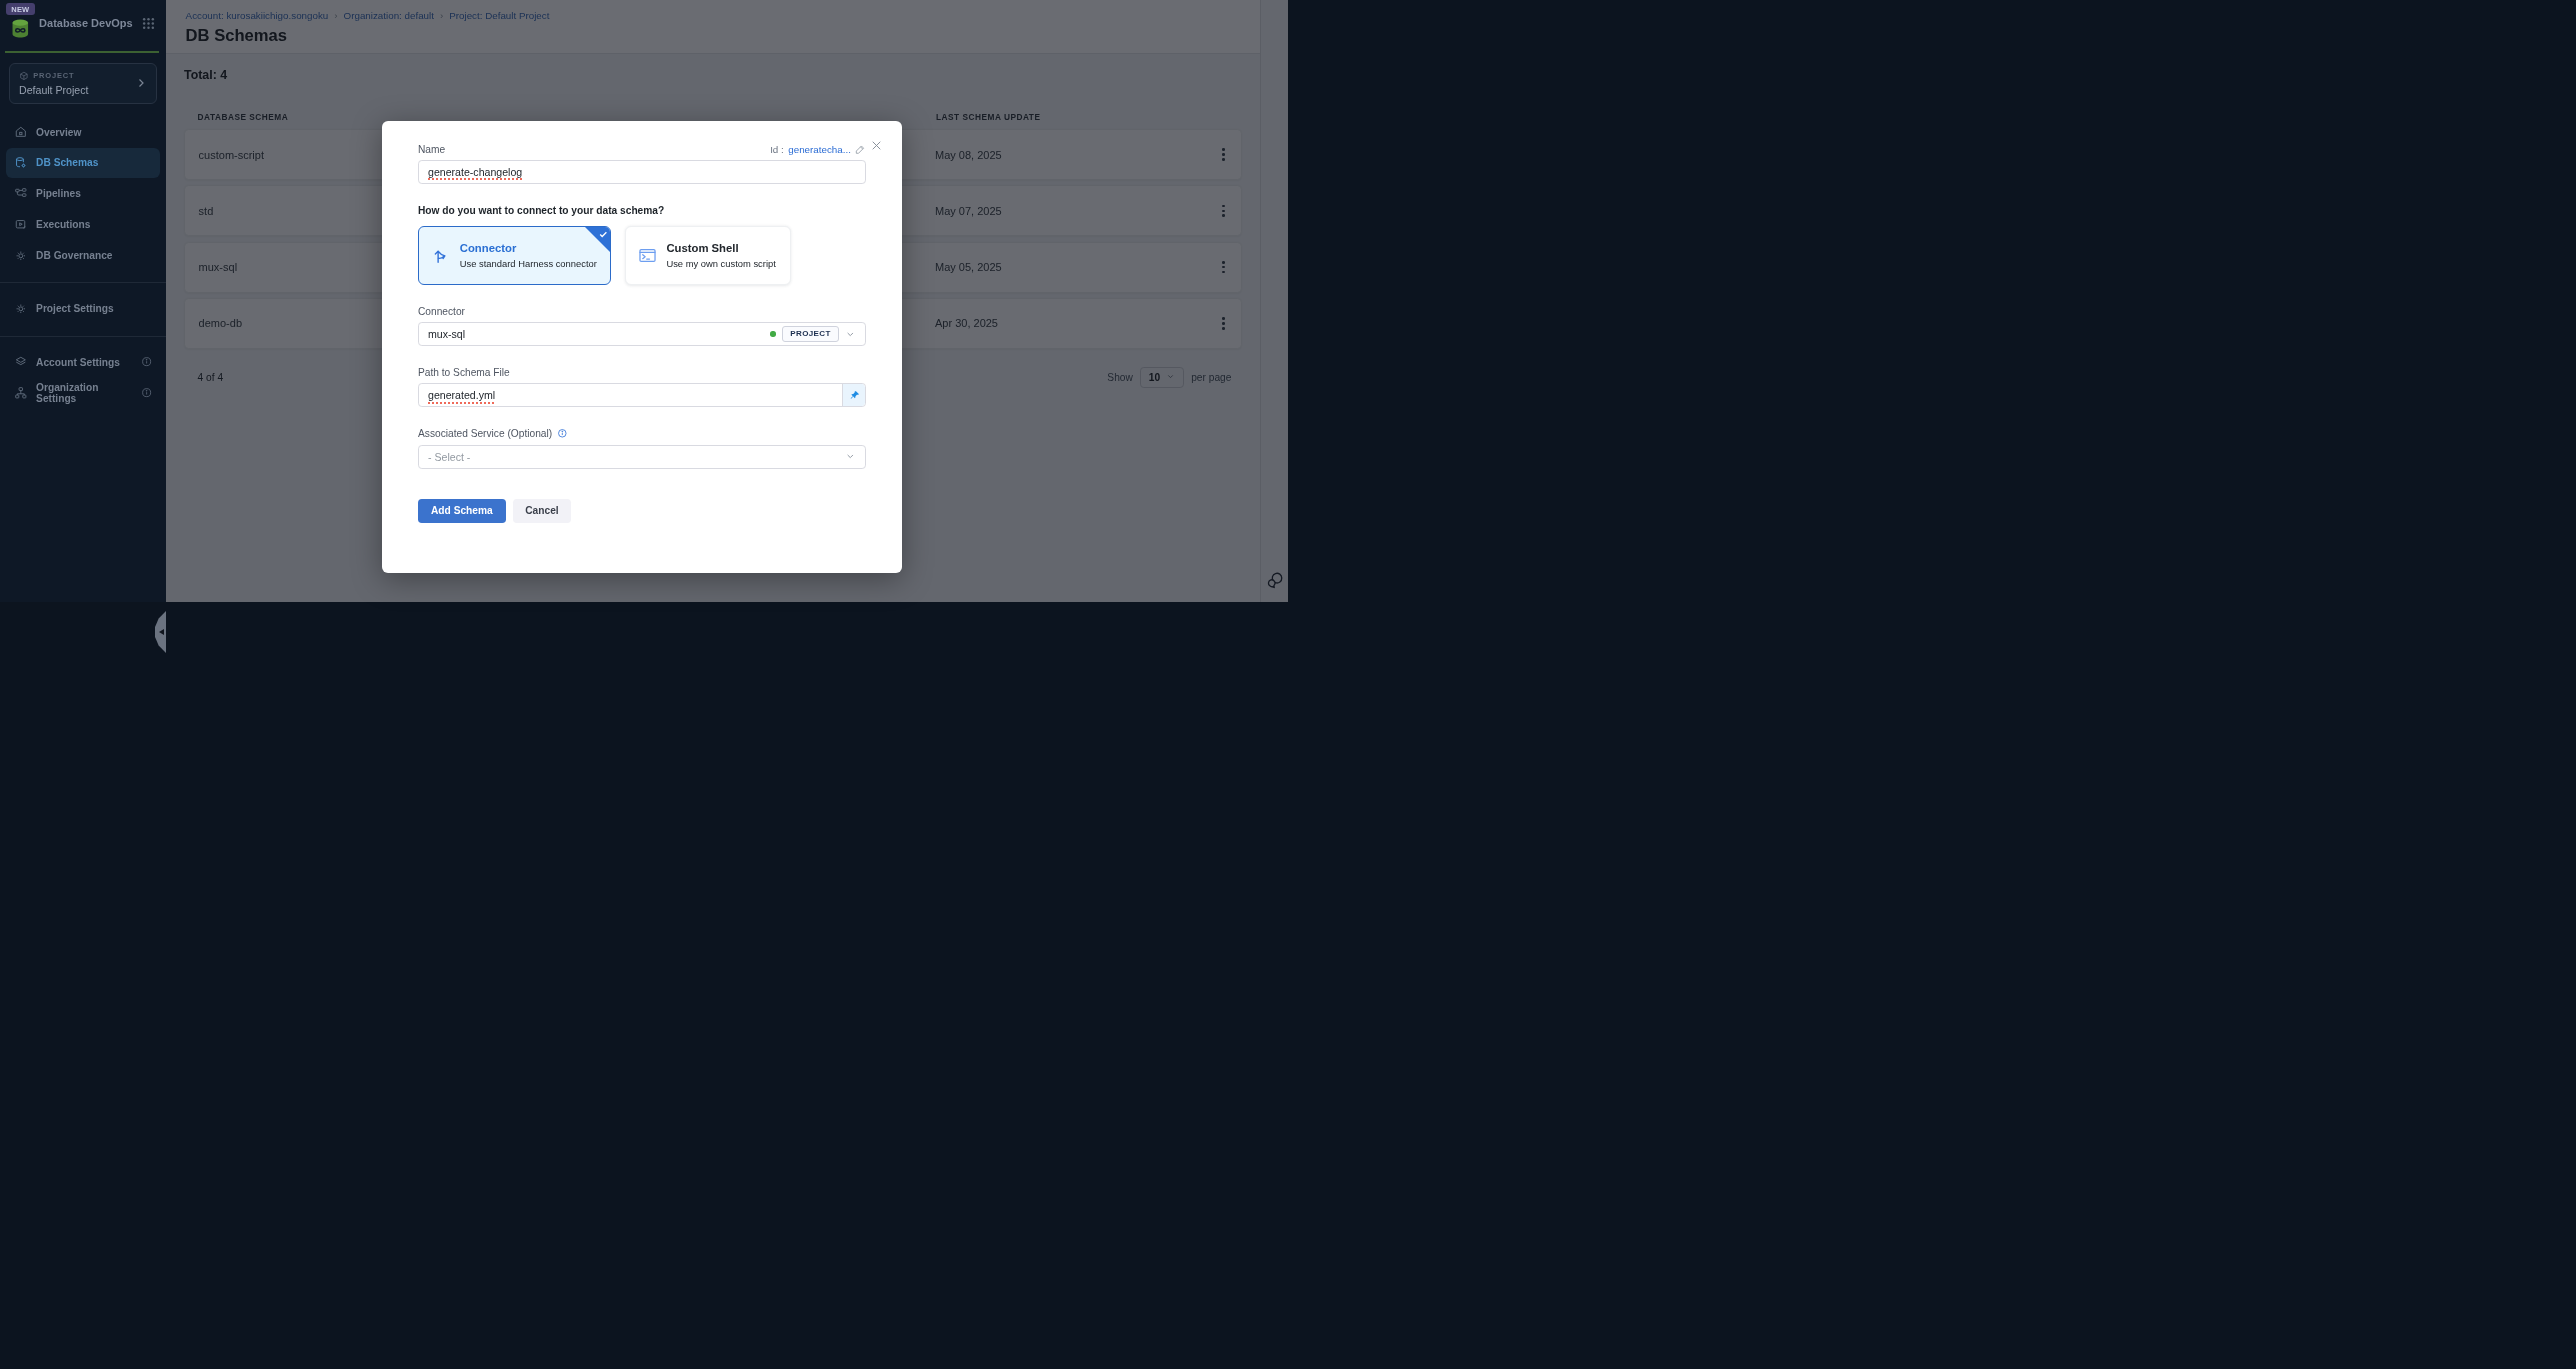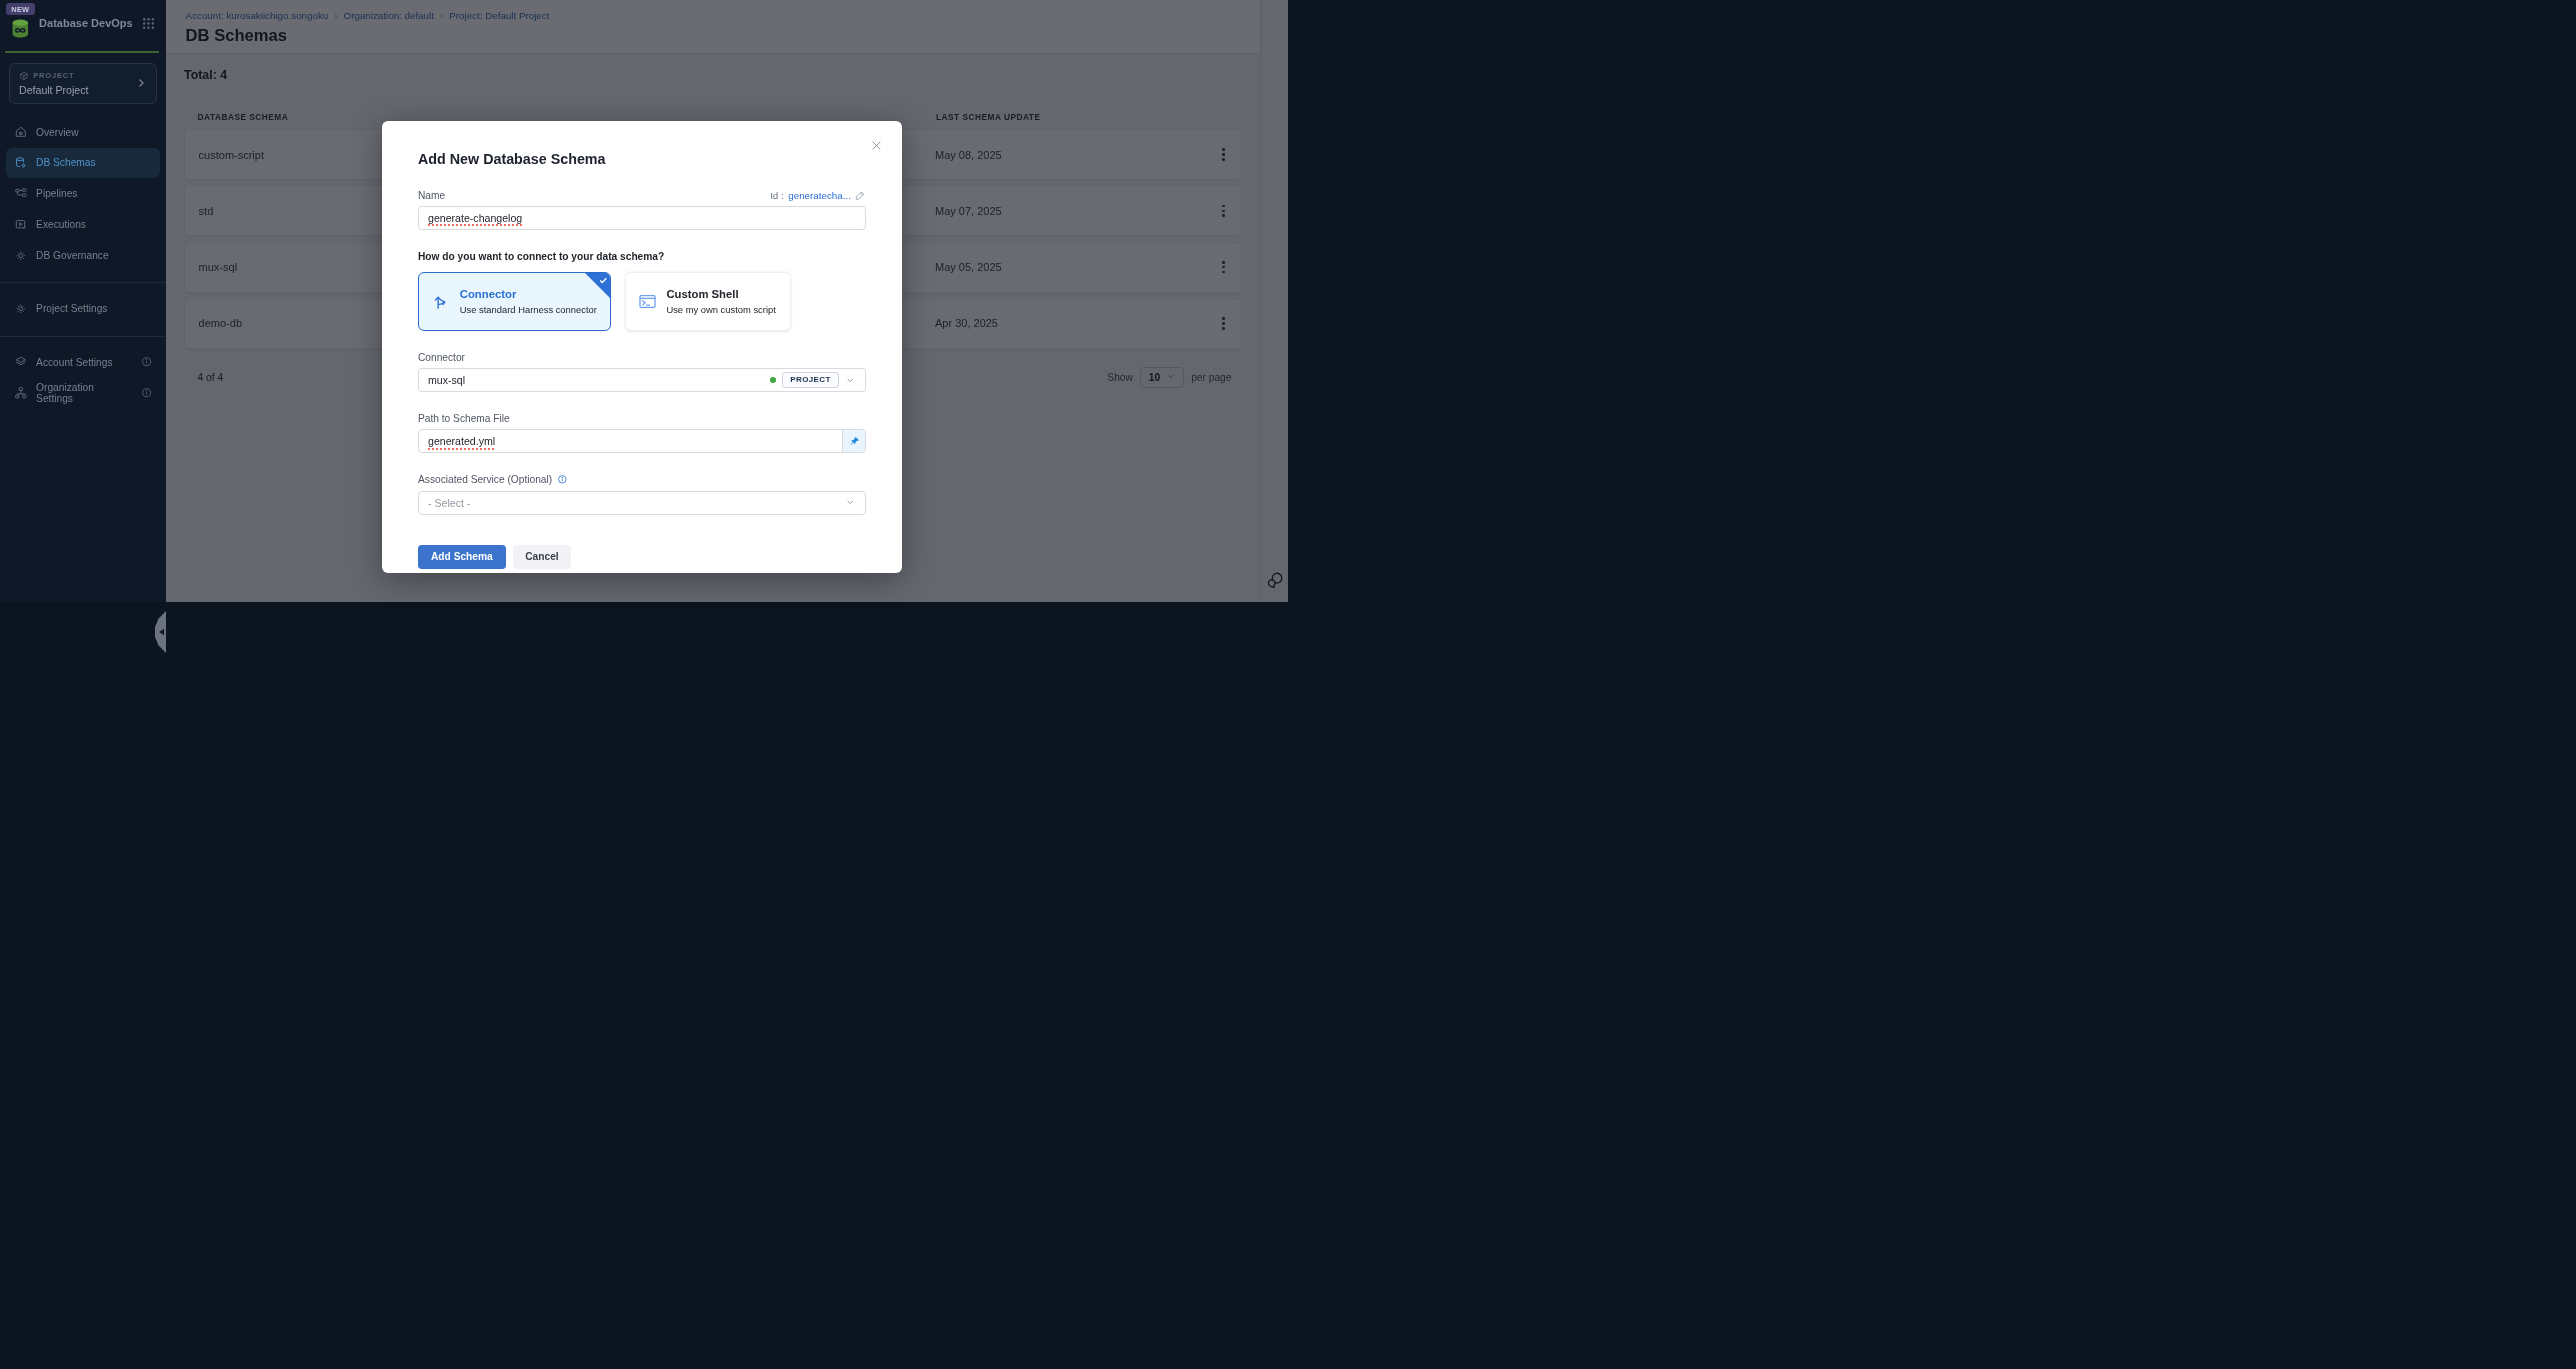--- a/index.html
+++ b/index.html
@@ -20,21 +20,21 @@
   .project-meta { flex:1; }
   .project-scope { display:flex; align-items:center; gap:4.5px; color:#5a6575; font-size:7.5px;
     font-weight:bold; letter-spacing:0.8px; }
   .project-name { color:#97a1b0; font-size:10.6px; margin-top:3px; }
   .nav { margin-top:12px; }
   .nav-item { display:flex; align-items:center; gap:9px; height:30px; margin:0.8px 6px;
     padding:0 7.5px; border-radius:6px; color:#76markdown8090; }
   .nav-item { color:#768090; font-size:10.2px; }
   .nav-item.active { background:#17293b; color:#4f93c8; }
   .nav-item.active .nv-label { color:#4f93c8; }
-  .nv-label { flex:1; }
+  .nv-label { flex:1;font-weight:bold; }
   .side-rule { height:0.8px; background:#1f2937; margin:12px 0 10.6px 0; }
   .bottom-group { margin-top:auto; }
   .avatar { width:18px; height:18px; border-radius:50%; border:1.1px solid #5a6474;
     color:#a9b1bf; font-size:7.2px; font-weight:bold; display:flex; align-items:center;
     justify-content:center; background:#16202e; }
   .collapse-handle { position:absolute; right:0; top:611px; width:11.3px; height:42px;
     background:#6b7380; clip-path:polygon(100% 0,35% 18%,0 40%,0 60%,35% 82%,100% 100%);
     display:flex; align-items:center; justify-content:center; }
   .collapse-tri { width:0; height:0; border-top:3.8px solid transparent;
     border-bottom:3.8px solid transparent; border-right:5.3px solid #10151d; margin-left:1.5px;}
@@ -388,21 +388,20 @@
 
   <div class="overlay"></div>
 
   <div class="modal">
     <span class="modal-close icn">
       <svg width="13" height="13" viewBox="0 0 24 24" fill="none" stroke="#878f99" stroke-width="1.8">
         <path d="M5 5l14 14M19 5L5 19"></path>
       </svg>
     </span>
 
-    <div class="modal-title">Add New Database Schema</div>
 
     <div class="field-row">
       <span class="field-label">Name</span>
       <span class="id-group">
         <span class="id-prefix">Id :</span>
         <span class="id-link">generatecha...</span>
         <span class="icn">
           <svg width="10.6" height="10.6" viewBox="0 0 24 24" fill="none" stroke="#868f9a" stroke-width="1.7">
             <path d="M14.5 4.5l5 5L8 21H3v-5L14.5 4.5z"></path>
               <path d="M12.5 6.5l5 5"></path>

